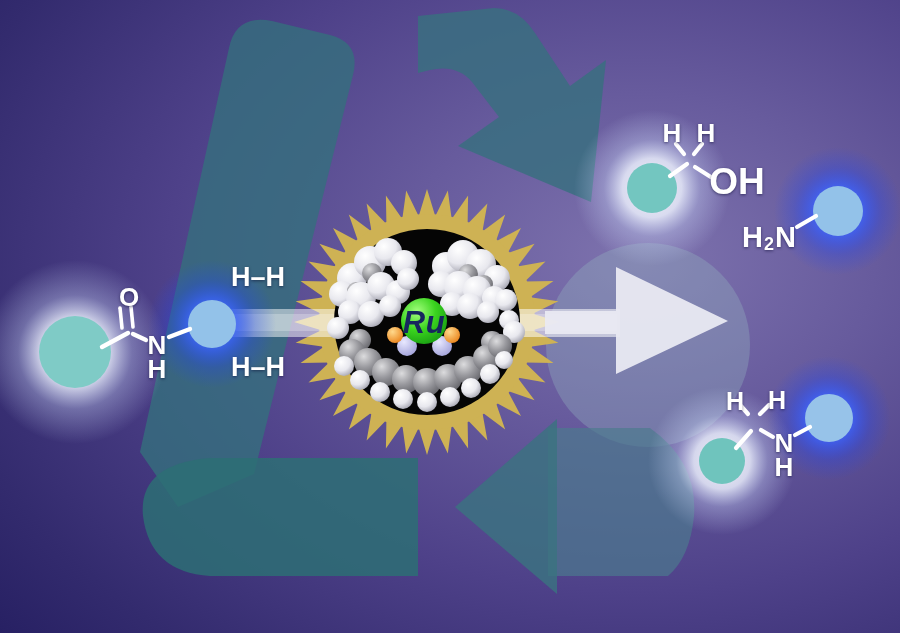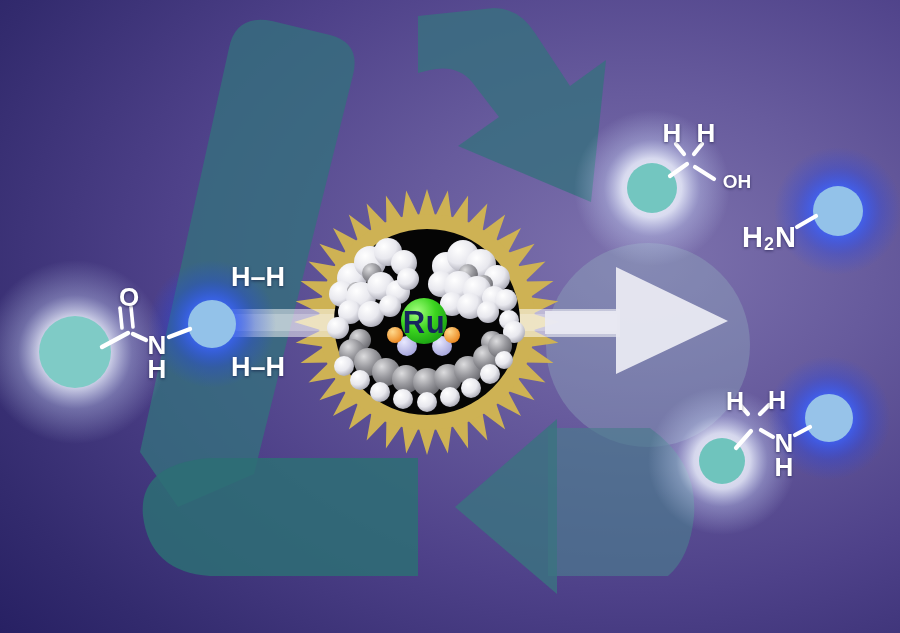--- a/index.html
+++ b/index.html
@@ -207,25 +207,25 @@
   </g>
 </svg>
 
 <div class="lbl" style="left:129px;top:297px;font-size:26px;">O</div>
 <div class="lbl" style="left:157px;top:345px;font-size:26px;">N</div>
 <div class="lbl" style="left:157px;top:369px;font-size:26px;">H</div>
 
 <div class="lbl" style="left:258px;top:277px;font-size:27px;">H–H</div>
 <div class="lbl" style="left:258px;top:367px;font-size:27px;">H–H</div>
 
-<div class="lbl ru" style="left:424px;top:322px;font-size:31px;">Ru</div>
+<div class="lbl ru" style="left:424px;top:322px;font-size:31px;font-style:italic;">Ru</div>
 
 <div class="lbl" style="left:672px;top:133px;font-size:26px;">H</div>
 <div class="lbl" style="left:706px;top:133px;font-size:26px;">H</div>
-<div class="lbl" style="left:737px;top:181px;font-size:19px;">OH</div>
+<div class="lbl" style="left:737px;top:181px;font-size:37px;">OH</div>
 
 <div class="lbl" style="left:769px;top:237px;font-size:29px;">
   <span class="h2n">
     <span>H</span>
         <span class="sub">2</span>
         <span>N</span>
   </span>
 </div>
 
 <div class="lbl" style="left:735px;top:401px;font-size:25px;">H</div>

